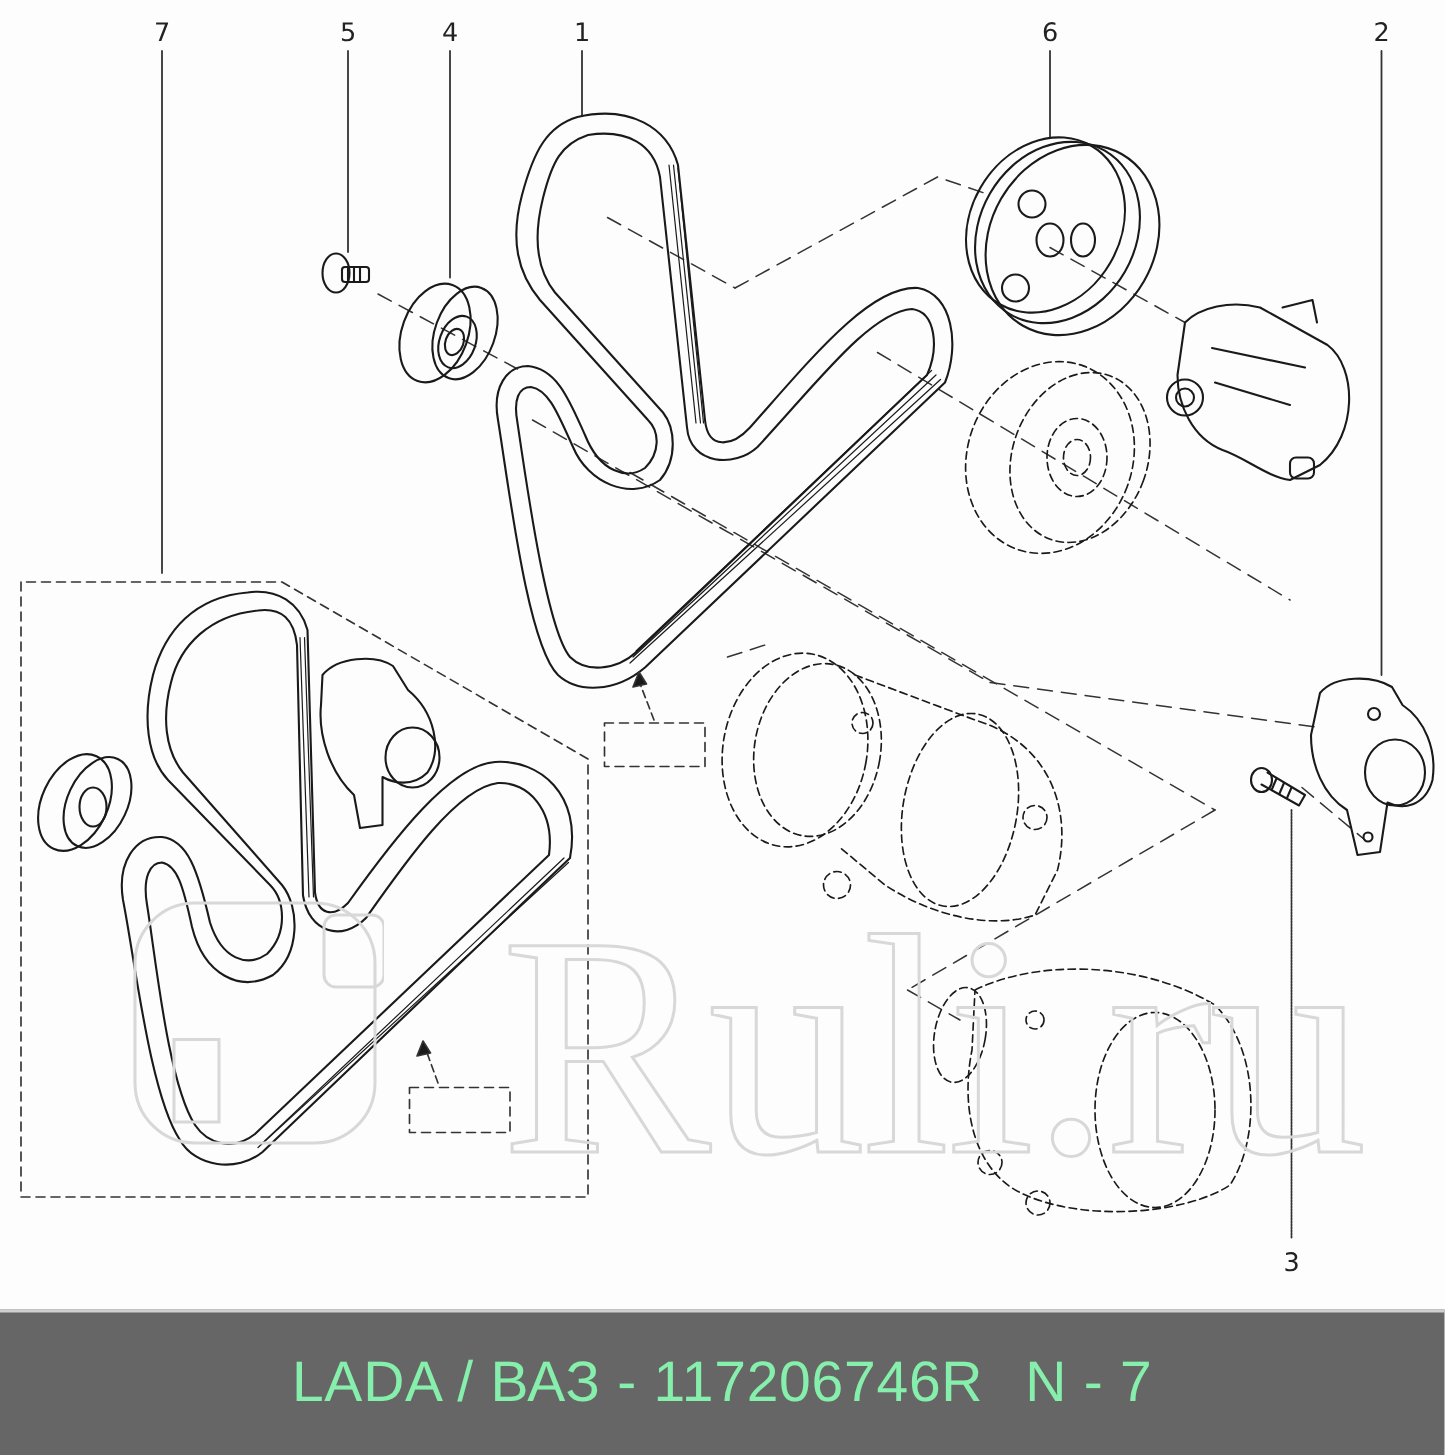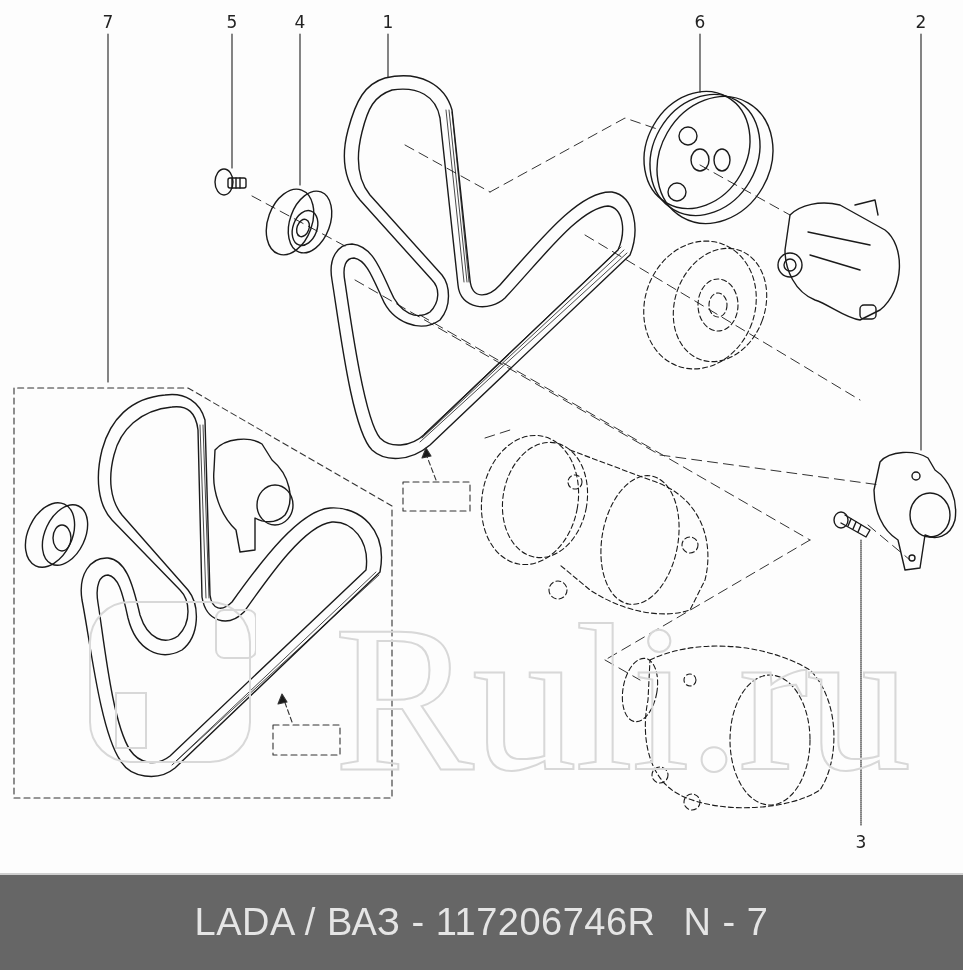--- a/index.html
+++ b/index.html
@@ -3,21 +3,21 @@
 <meta charset="utf-8">
 <style>
   html, body { margin:0; padding:0; background:#ffffff; }
   body { width:963px; height:970px; position:relative; overflow:hidden; font-family:"Liberation Sans", sans-serif; }
   #canvas { position:absolute; left:0; top:0; width:963px; height:873px; background:#fdfdfd; }
   svg.drawing { position:absolute; left:0; top:0; width:963px; height:873px; }
   .callout { position:absolute; font-family:"DejaVu Sans", sans-serif; font-size:17px; color:#222; line-height:1; transform:translateX(-50%); }
   .watermark { position:absolute; left:86px; top:598px; width:770px; height:180px; pointer-events:none; }
   .watermark-text { position:absolute; left:200px; top:15px; font-family:Liberation Serif, serif; font-size:210px; line-height:170px; color:transparent; -webkit-text-stroke:2px #d8d8d8; letter-spacing:-2px;margin-left:48px; }
   #footer { position:absolute; left:0; top:873px; width:963px; height:97px; background:#666666; border-top:2px solid #cfcfcf; box-sizing:border-box; display:flex; align-items:center; justify-content:center; }
-  #footer .caption { color:#e5e5e5; font-family:"Liberation Sans", sans-serif; font-size:38px; letter-spacing:0.5px; white-space:pre; }
+  #footer .caption { color:#86efac; font-family:"Liberation Sans", sans-serif; font-size:38px; letter-spacing:0.5px; white-space:pre; }
   #footer .code { margin-left:28px; }
 </style>
 </head>
 <body>
 
 <div id="canvas">
   <svg class="drawing" viewBox="0 0 963 873" fill="none" stroke="#1a1a1a" stroke-width="1.4" stroke-linejoin="round" stroke-linecap="round">
 
     <g stroke="#333" stroke-width="1.2">
       <line x1="108" y1="34" x2="108" y2="382"></line>

